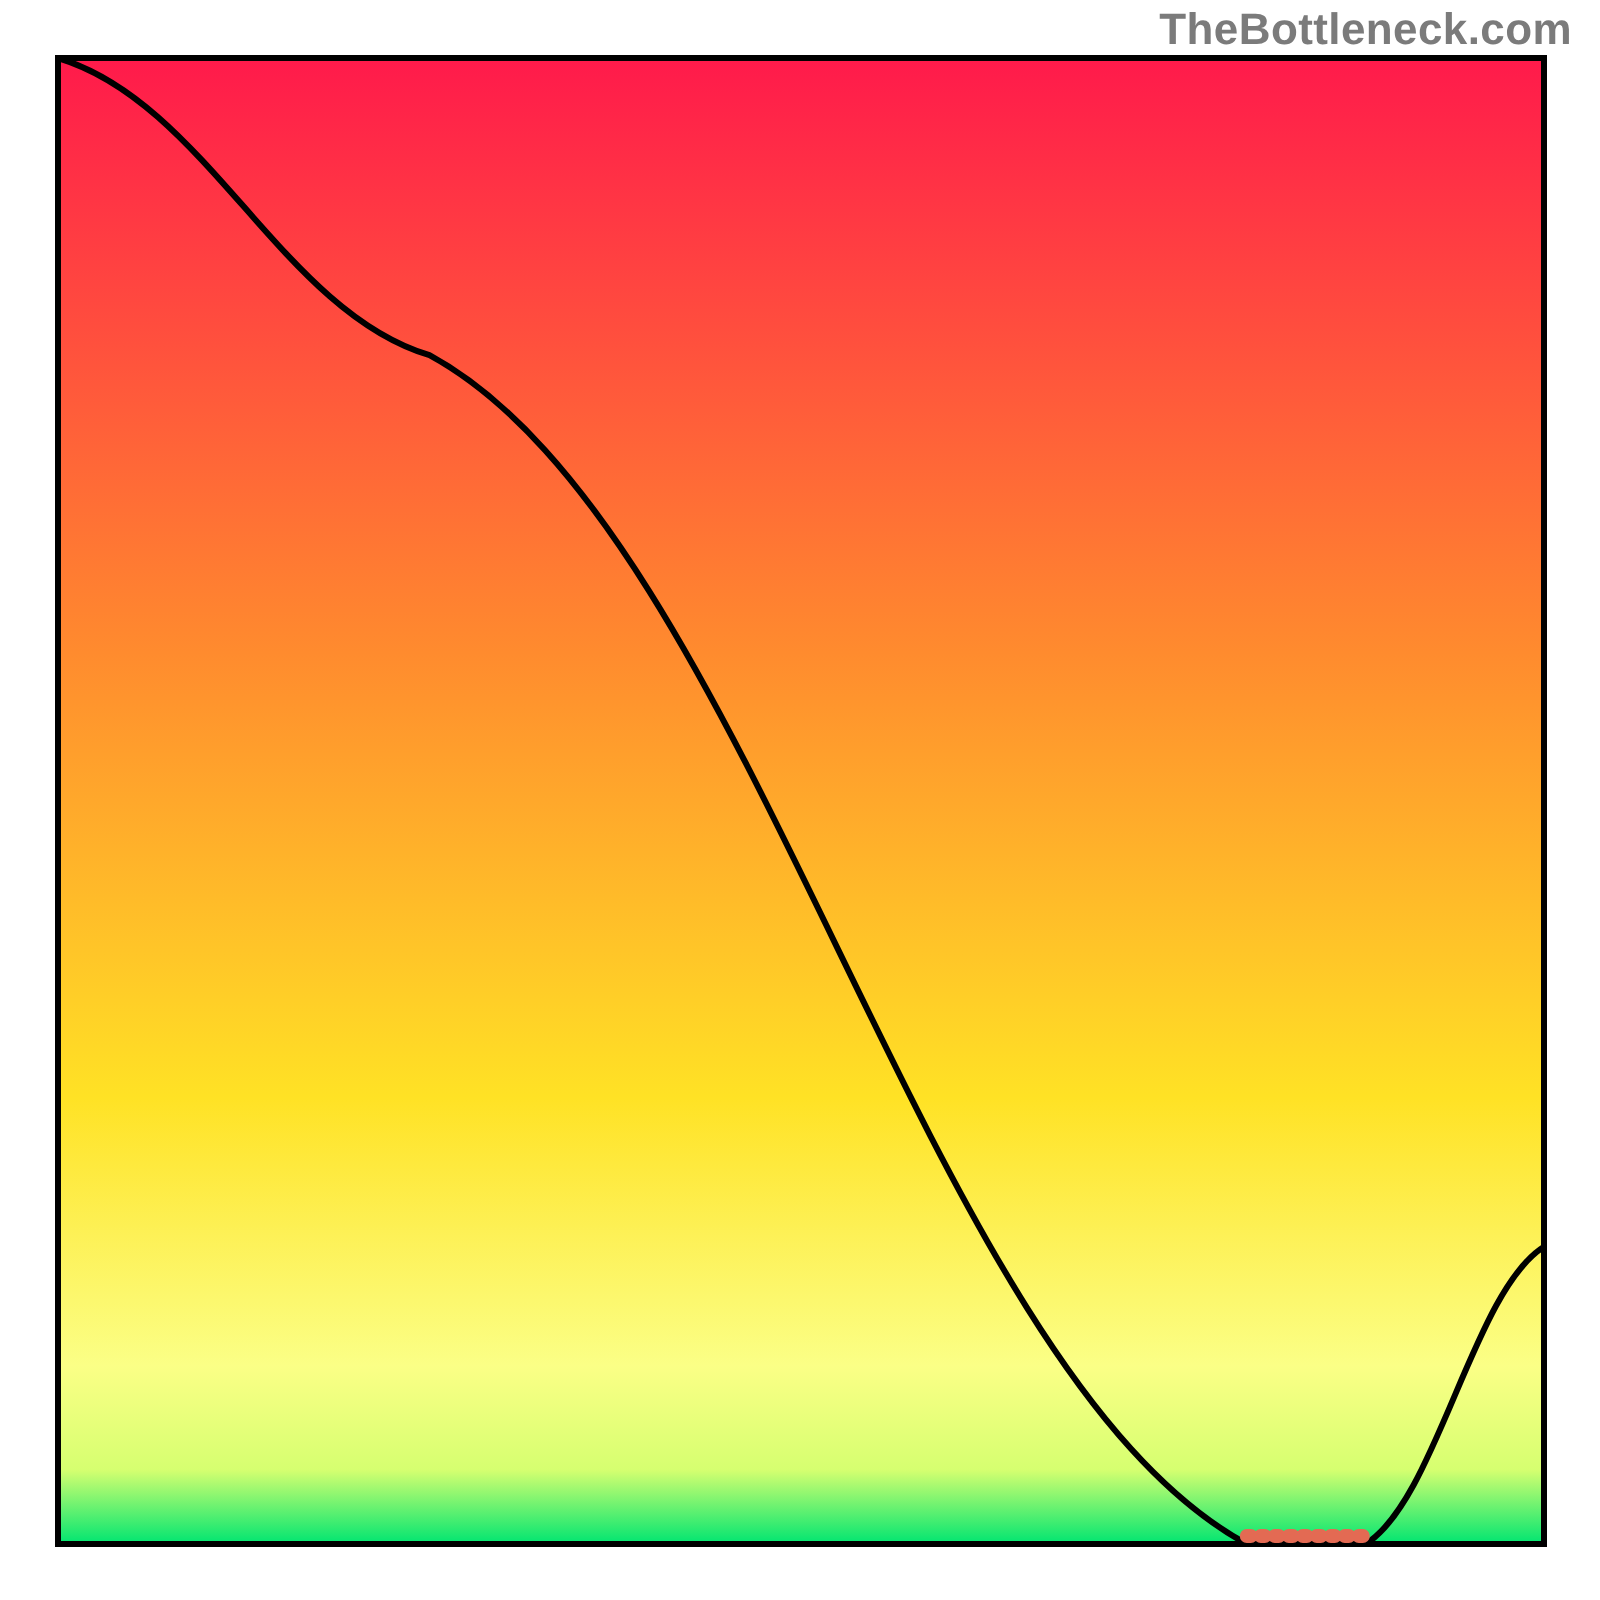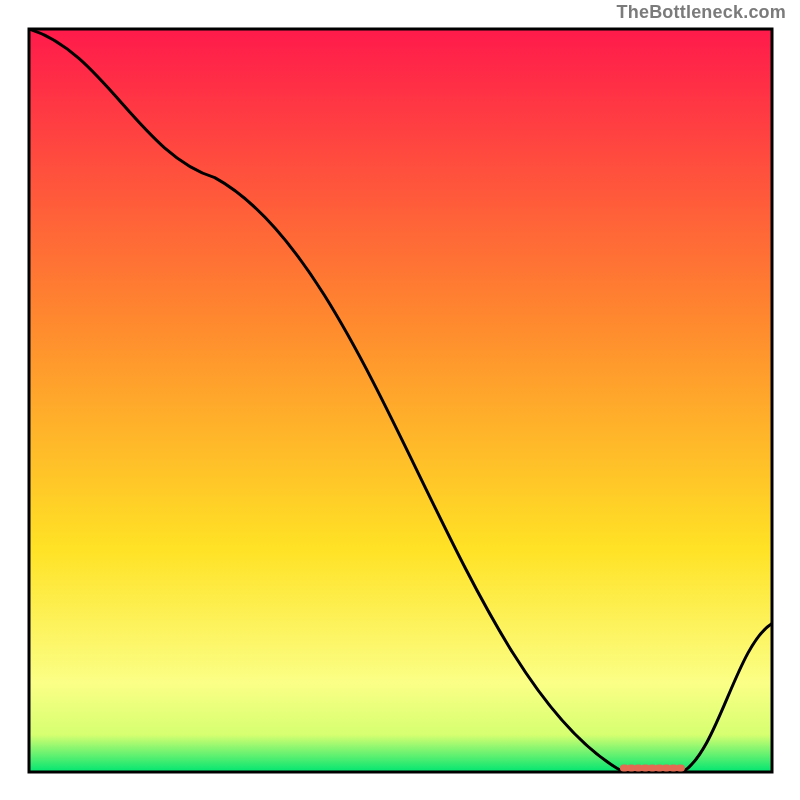--- a/index.html
+++ b/index.html
@@ -12,21 +12,21 @@
   }
   .wrap {
     position: relative;
     width: 800px;
     height: 800px;
   }
   .attribution {
     position: absolute;
     top: 2px;
     right: 14px;
-    font-size: 18px;
+    font-size: 22px;
     font-weight: 600;
     color: #7b7b7b;
     letter-spacing: 0.2px;
   }
   svg {
     display: block;
     position: absolute;
     top: 0;
     left: 0;
   }

